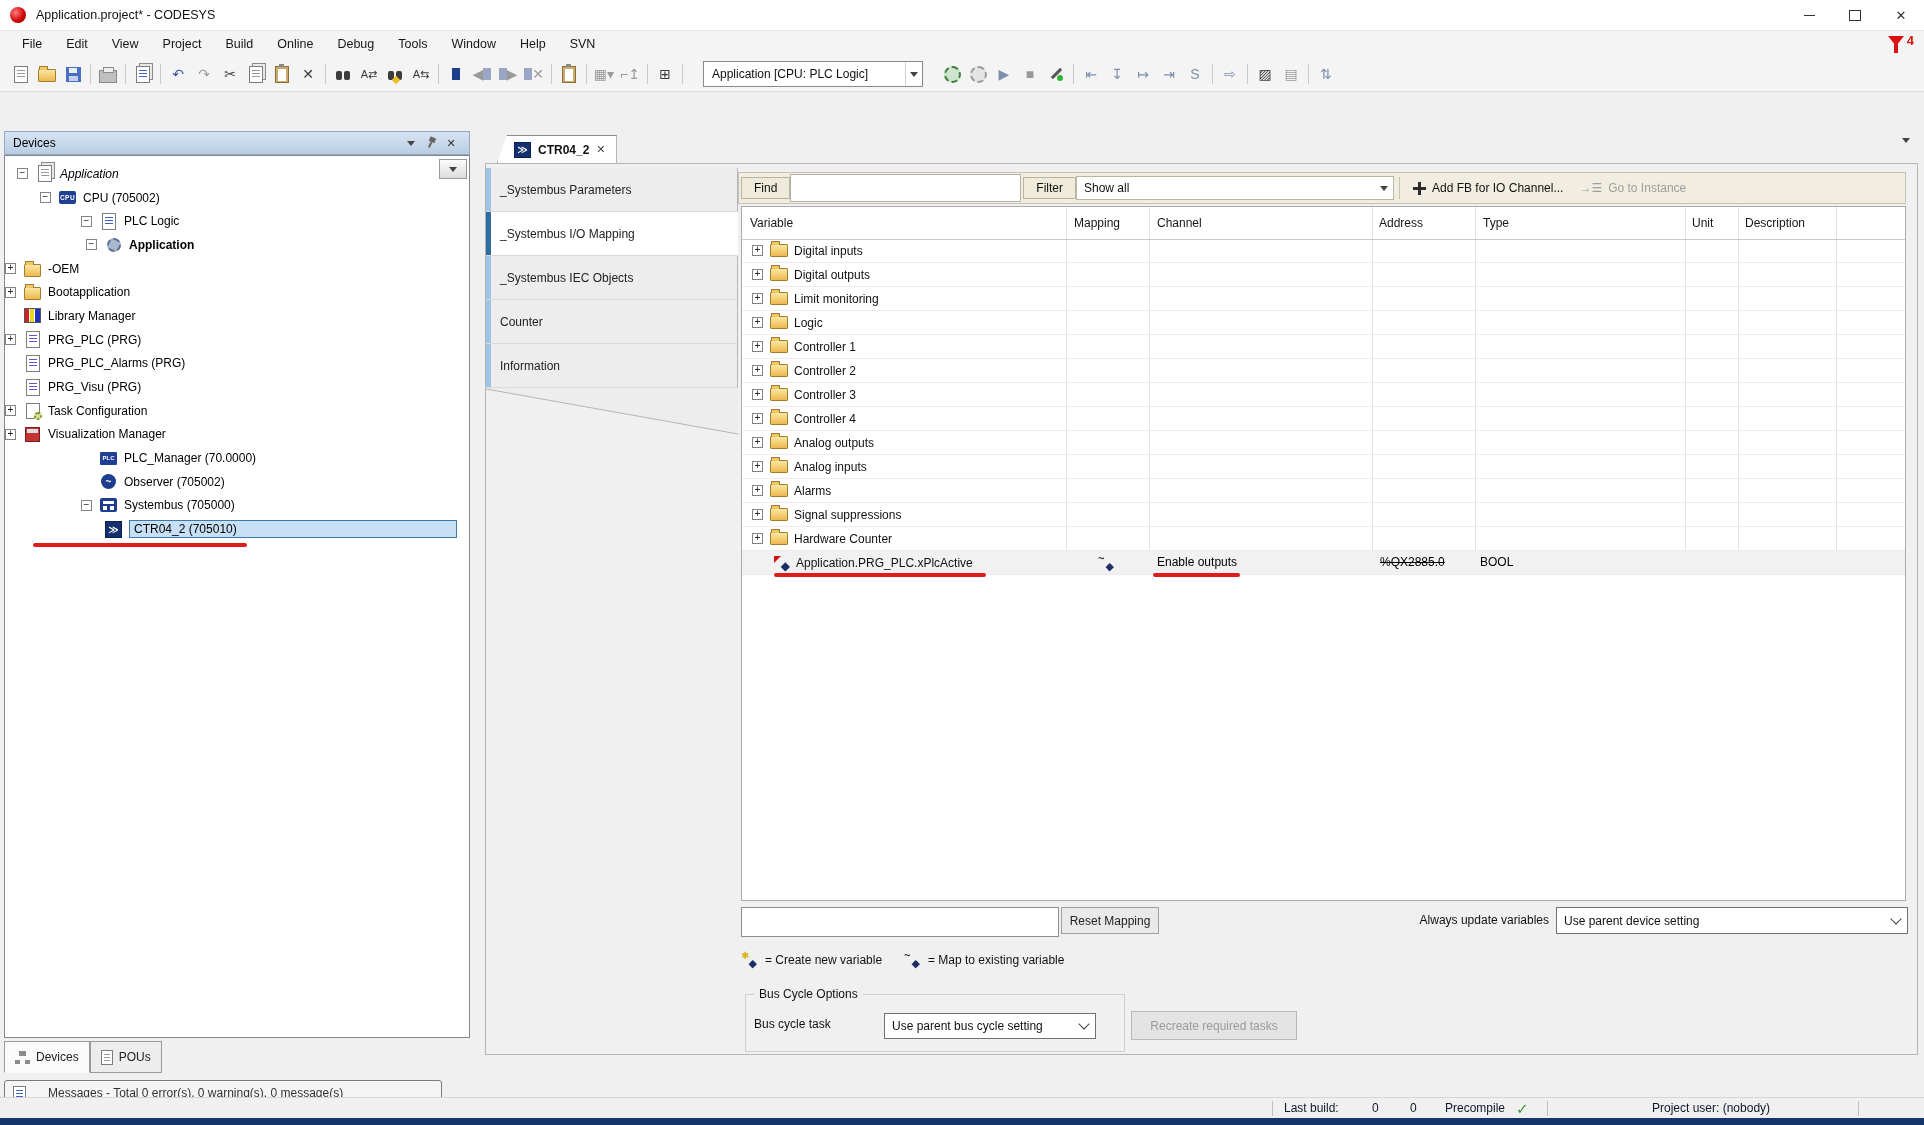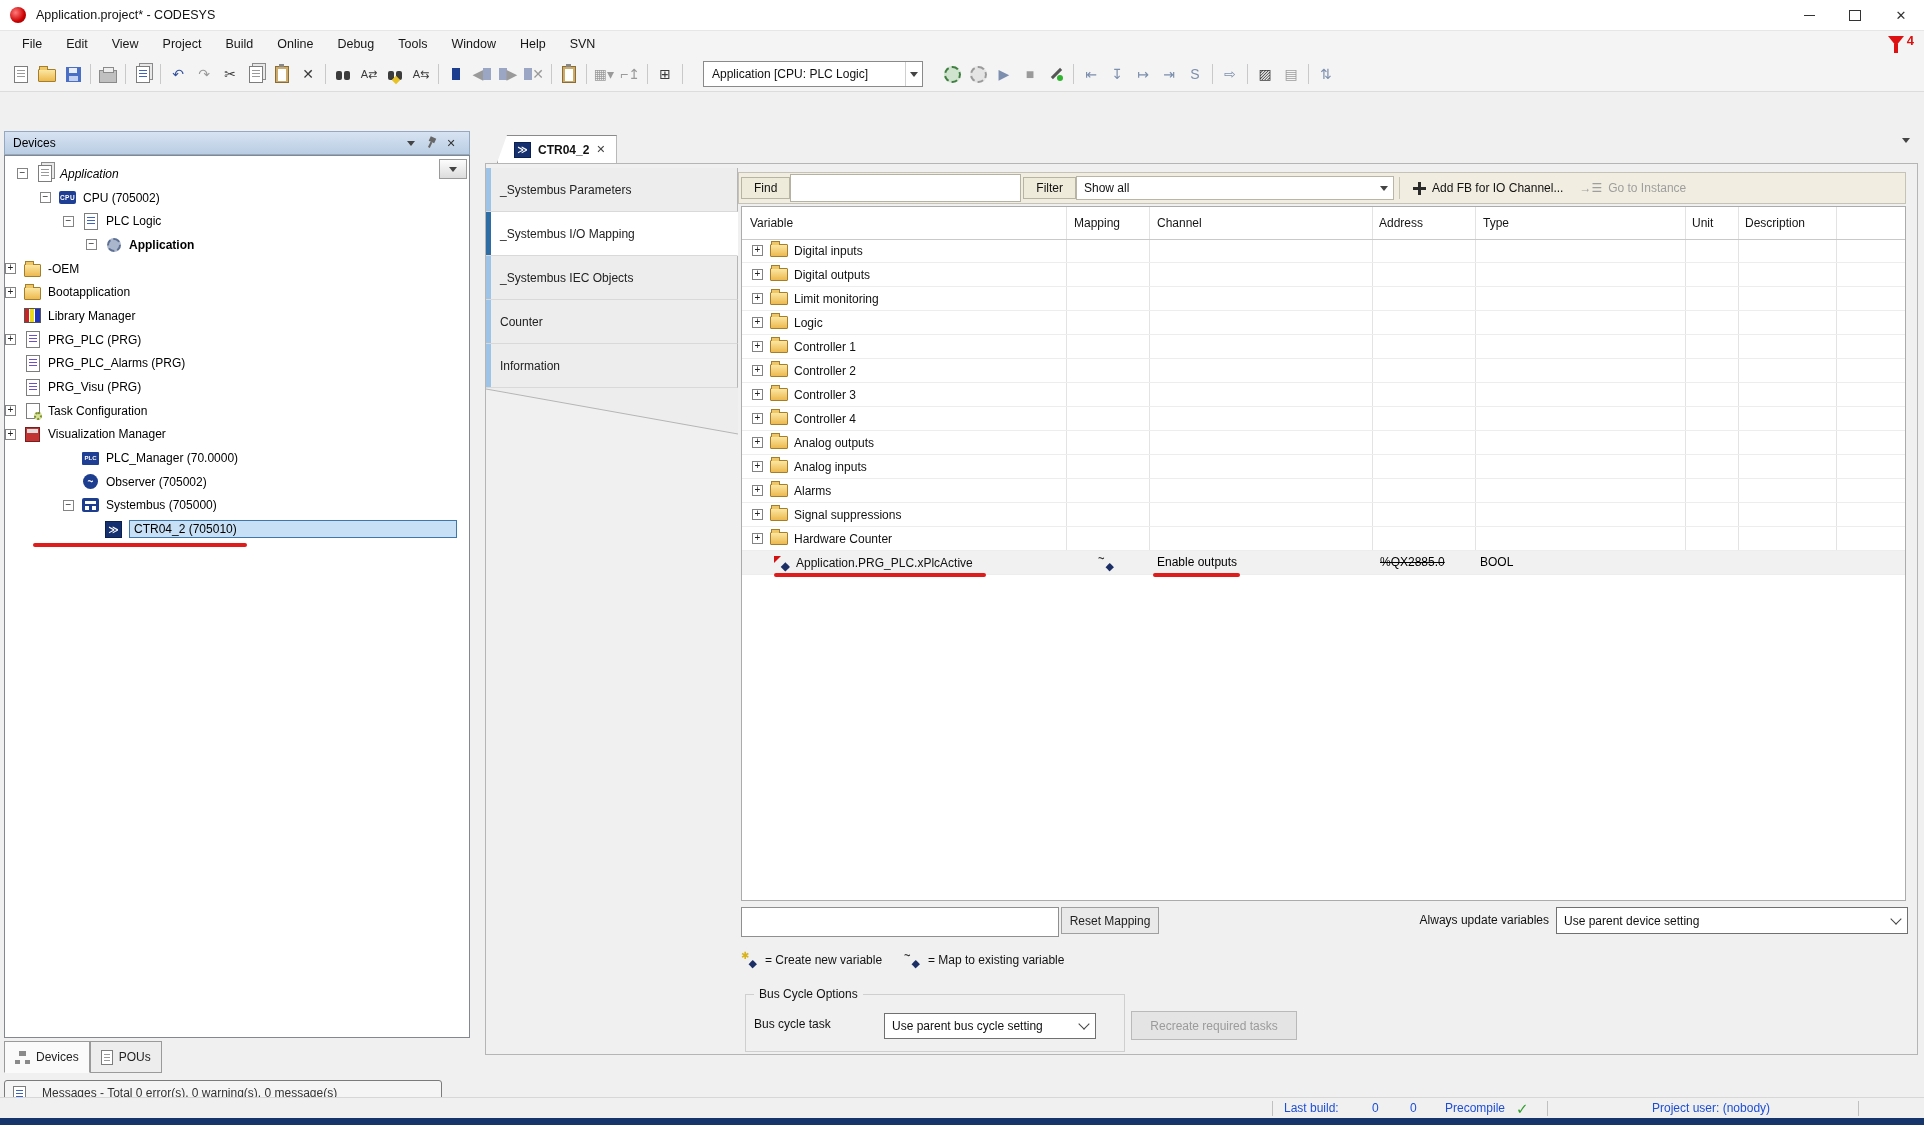--- a/index.html
+++ b/index.html
@@ -65,21 +65,21 @@
   #devices-header .ttl{flex:1;color:#000;}
   .hdr-ico{width:20px;display:flex;justify-content:center;align-items:center;color:#333;font-size:11px;}
   .pin{width:10px;height:12px;position:relative;transform:rotate(25deg);}
   .pin::before{content:"";position:absolute;left:2px;top:0;width:6px;height:5px;background:#666;}
   .pin::after{content:"";position:absolute;left:4px;top:5px;width:2px;height:6px;background:#666;}
   #tree-box{position:absolute;left:4px;top:155px;width:466px;height:883px;background:#fff;border:1px solid #828790;box-sizing:border-box;}
   #tree-combo{position:absolute;left:434px;top:3px;width:26px;height:18px;background:linear-gradient(#fdfdfd,#dcdcdc);
       border:1px solid #9a9a9a;display:flex;align-items:center;justify-content:center;}
   #tree{position:absolute;left:0;top:6px;width:458px;}
   .trow{height:23.7px;display:flex;align-items:center;}
-  .pl0{padding-left:12px;} .pl1{padding-left:35px;} .pl2{padding-left:58px;} .pl3{padding-left:81px;} .pl4{}
+  .pl0{padding-left:12px;} .pl1{padding-left:35px;} .pl2{padding-left:76px;} .pl3{padding-left:81px;} .pl4{}
   .exp{width:11px;height:11px;border:1px solid #848484;background:#fff;box-sizing:border-box;flex:none;margin-right:8px;
        display:flex;align-items:center;justify-content:center;font-size:10px;line-height:1;color:#222;}
   .exp.plus::before{content:"+";margin-top:-1px;} .exp.minus::before{content:"−";margin-top:-1px;}
   .exp.none{visibility:hidden;}
   .tico{width:17px;height:16px;flex:none;margin-right:7px;position:relative;display:flex;align-items:center;justify-content:center;}
   .tlabel{white-space:nowrap;color:#000;}
   .tlabel.italic{font-style:italic;} .tlabel.bold{font-weight:bold;}
   .tlabel.sel{background:#c7e0f5;border:1px solid #3c78ad;padding:1px 4px;flex:1;margin-right:6px;}
   .ico-cpu{width:19px;height:13px;background:#1e3f94;border-radius:2px;color:#fff;font-size:6.5px;font-weight:bold;
       display:flex;align-items:center;justify-content:center;letter-spacing:.5px;}
@@ -102,24 +102,24 @@
   .redline{position:absolute;height:4px;background:#e01b1b;border-radius:2px;}
   
   #panel-tabs{position:absolute;left:4px;top:1040px;width:466px;height:34px;display:flex;align-items:flex-start;padding-top:1px;}
   .ptab{height:30px;display:flex;align-items:center;gap:6px;padding:0 10px;border:1px solid #9a9a9a;background:#ededed;color:#222;}
   .ptab.active{background:#fafafa;border-bottom-color:#fafafa;font-weight:normal;}
   .ico-devnet{width:15px;height:13px;position:relative;}
   .ico-devnet::before{content:"";position:absolute;left:4px;top:0;width:7px;height:5px;background:#8a8a8a;}
   .ico-devnet::after{content:"";position:absolute;left:0;bottom:0;width:5px;height:4px;background:#8a8a8a;box-shadow:10px 0 0 #8a8a8a;}
   
   #messages-bar{position:absolute;left:4px;top:1080px;width:438px;height:26px;background:#f5f5f5;border:1px solid #7b7b7b;
-      border-radius:3px;display:flex;align-items:center;gap:16px;padding:0 8px;box-sizing:border-box;color:#333;}
+      border-radius:3px;display:flex;align-items:center;gap:22px;padding:0 8px;box-sizing:border-box;color:#333;}
   
   #statusbar{position:absolute;left:0;top:1097px;width:1924px;height:21px;background:#f0f0f0;border-top:1px solid #d7d7d7;}
-  .st{position:absolute;top:0;height:21px;line-height:21px;color:#1d4ed8;}
+  .st{position:absolute;top:0;height:21px;line-height:21px;color:#0f172a;}
   .stsep{position:absolute;top:3px;width:1px;height:15px;background:#c0c0c0;}
   .ico-check{color:#2f9e2f;font-weight:bold;font-size:15px;}
   #navy-strip{position:absolute;left:0;top:1118px;width:1924px;height:7px;background:#16366b;}
   
   #editor{position:absolute;left:485px;top:135px;width:1433px;height:920px;}
   #tabbar{position:absolute;left:0;top:0;width:1433px;height:28px;}
   #doc-tab{position:absolute;left:12px;top:0;height:28px;padding:0 10px 0 16px;background:#ffffff;border:1px solid #8a8a8a;border-bottom:none;
       clip-path:polygon(10px 0,100% 0,100% 100%,0 100%);display:flex;align-items:center;gap:7px;box-sizing:border-box;}
   #doc-tab .lbl{font-weight:bold;}
   #tabbar-dd{position:absolute;right:8px;top:8px;}

